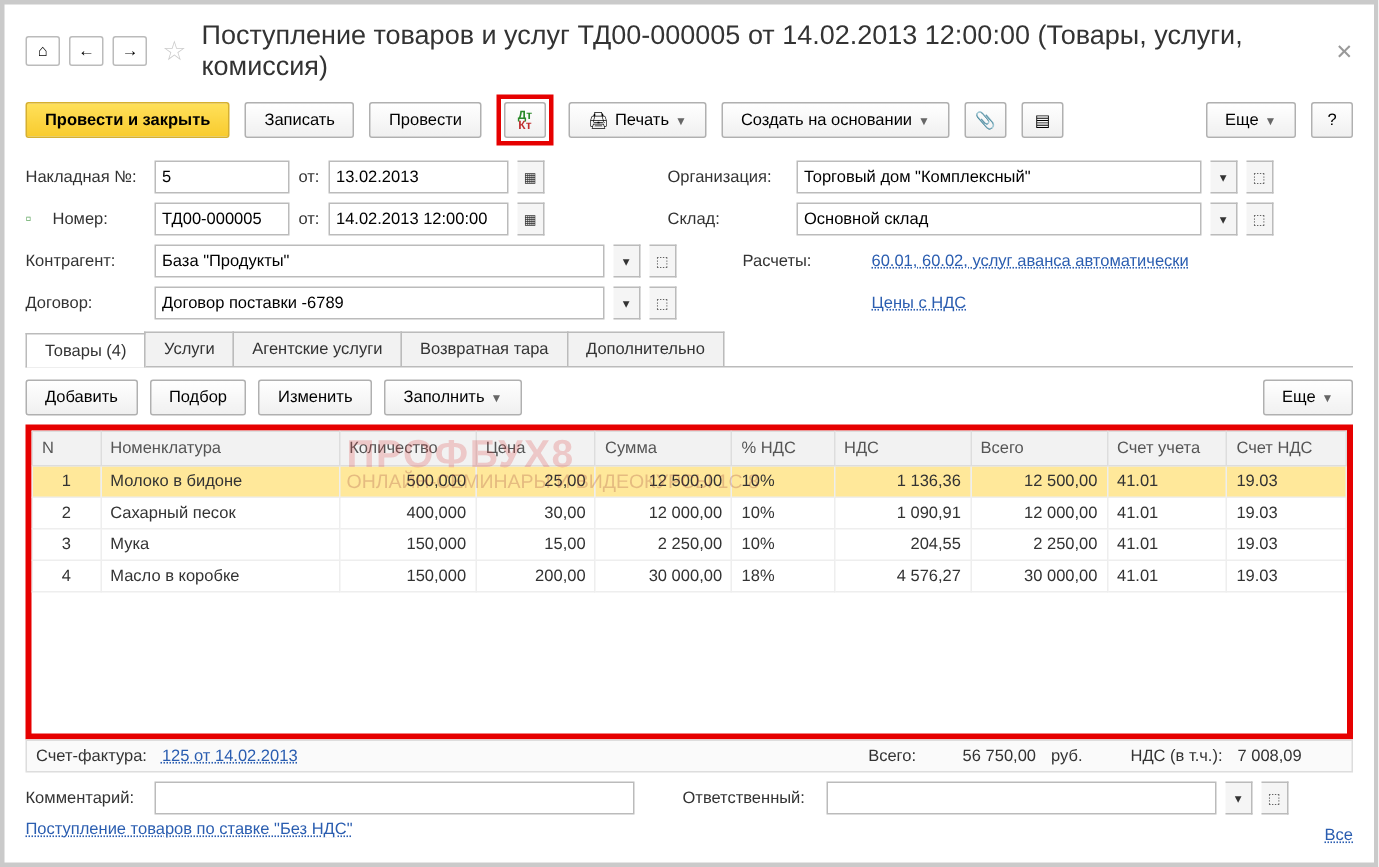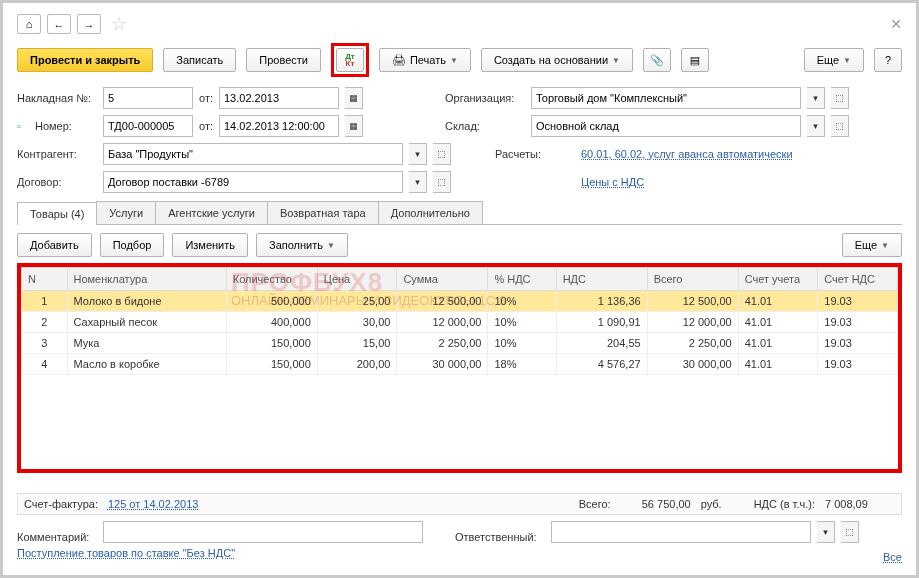--- a/index.html
+++ b/index.html
@@ -32,37 +32,38 @@
 th { background:#f2f2f2; border:1px solid #ddd; padding:5px 6px; text-align:left; font-weight:normal; color:#555; }
 td { border:1px solid #eee; padding:4px 6px; }
 td.num { text-align:right; }
 td.center { text-align:center; }
 tr.selected td { background:#ffe89a; }
 .watermark { position:absolute; left:210px; top:0px; font-size:26px; font-weight:bold; color:rgba(220,50,50,0.22); pointer-events:none; letter-spacing:1px; }
 .watermark2 { position:absolute; left:210px; top:26px; font-size:13px; color:rgba(150,50,50,0.25); pointer-events:none; }
 .footer { position:absolute; bottom:12px; left:14px; right:14px; }
 .totals-row { display:flex; align-items:center; gap:10px; padding:4px 6px; border:1px solid #ddd; background:#fafafa; margin-bottom:6px; font-size:11px; }
 .totals-row .spacer { flex:1; }
-.comment-row { display:flex; align-items:flex-end; gap:6px; margin-bottom:4px; }
+.comment-row { display:flex; align-items:center; gap:6px; margin-bottom:4px; }
 .bottom-link { color:#2a5db0; text-decoration:underline dotted; font-size:11px; }
 .all-link { position:absolute; right:0; bottom:0; color:#2a5db0; text-decoration:underline dotted; font-size:11px; }
 .dtkt { font-size:8px; line-height:7px; font-weight:bold; }
 .dt { color:#2a8a2a; }
 .kt { color:#c03030; }
 .sep { flex:1; }
 </style>
 </head>
 <body>
 
 <div class="window">
   <div class="titlebar">
     <button class="nav-btn">⌂</button>
     <button class="nav-btn">←</button>
     <button class="nav-btn">→</button>
     <span class="star">☆</span>
+    <span class="title">Поступление товаров и услуг ТД00-000005 от 14.02.2013 12:00:00 (Товары, услуги, комиссия)</span>
     <span class="close-x">✕</span>
   </div>
 
   <div class="toolbar">
     <button class="btn btn-yellow">Провести и закрыть</button>
     <button class="btn">Записать</button>
     <button class="btn">Провести</button>
     <span class="btn-highlight">
       <button class="btn btn-icon">
         <span class="dtkt"><span class="dt">Дт</span><br><span class="kt">Кт</span></span>

